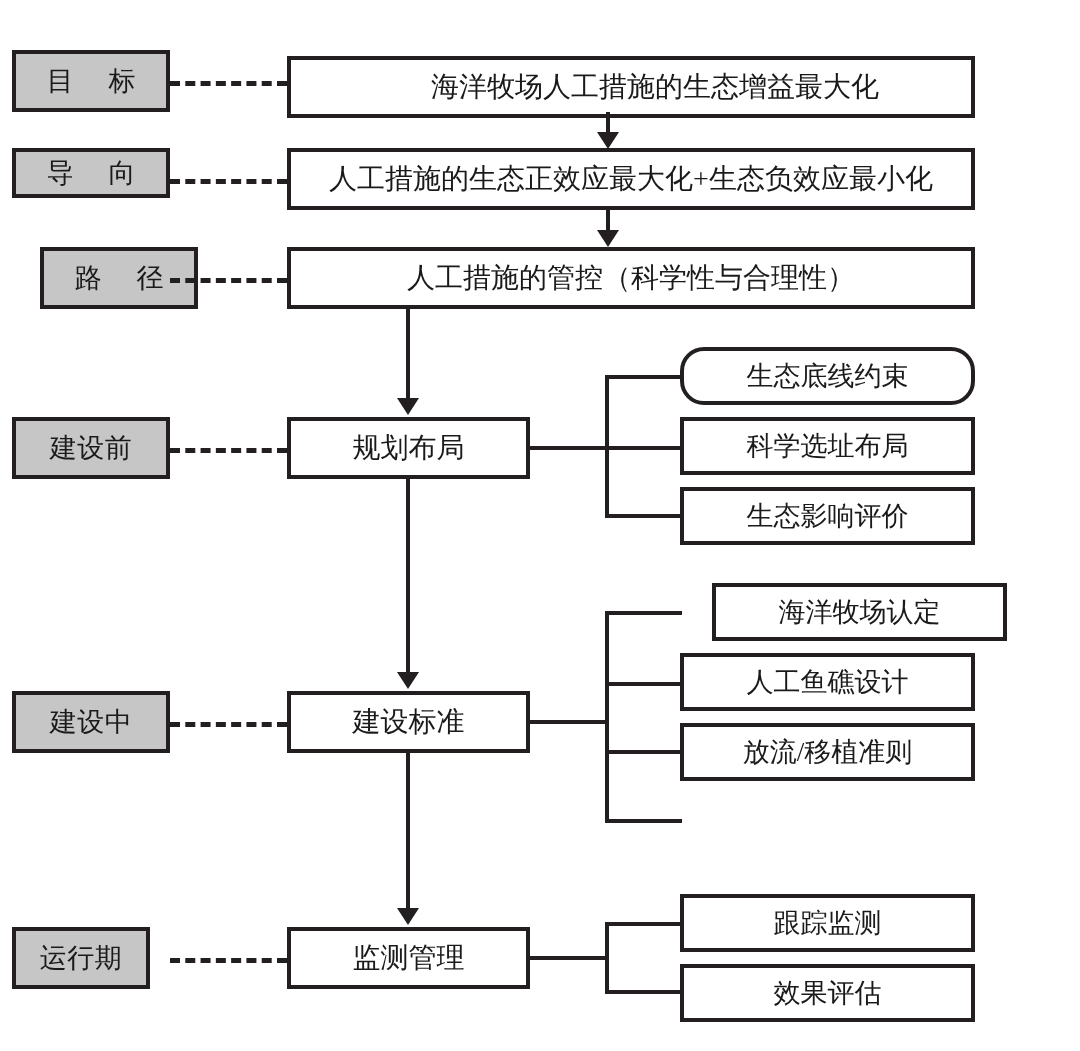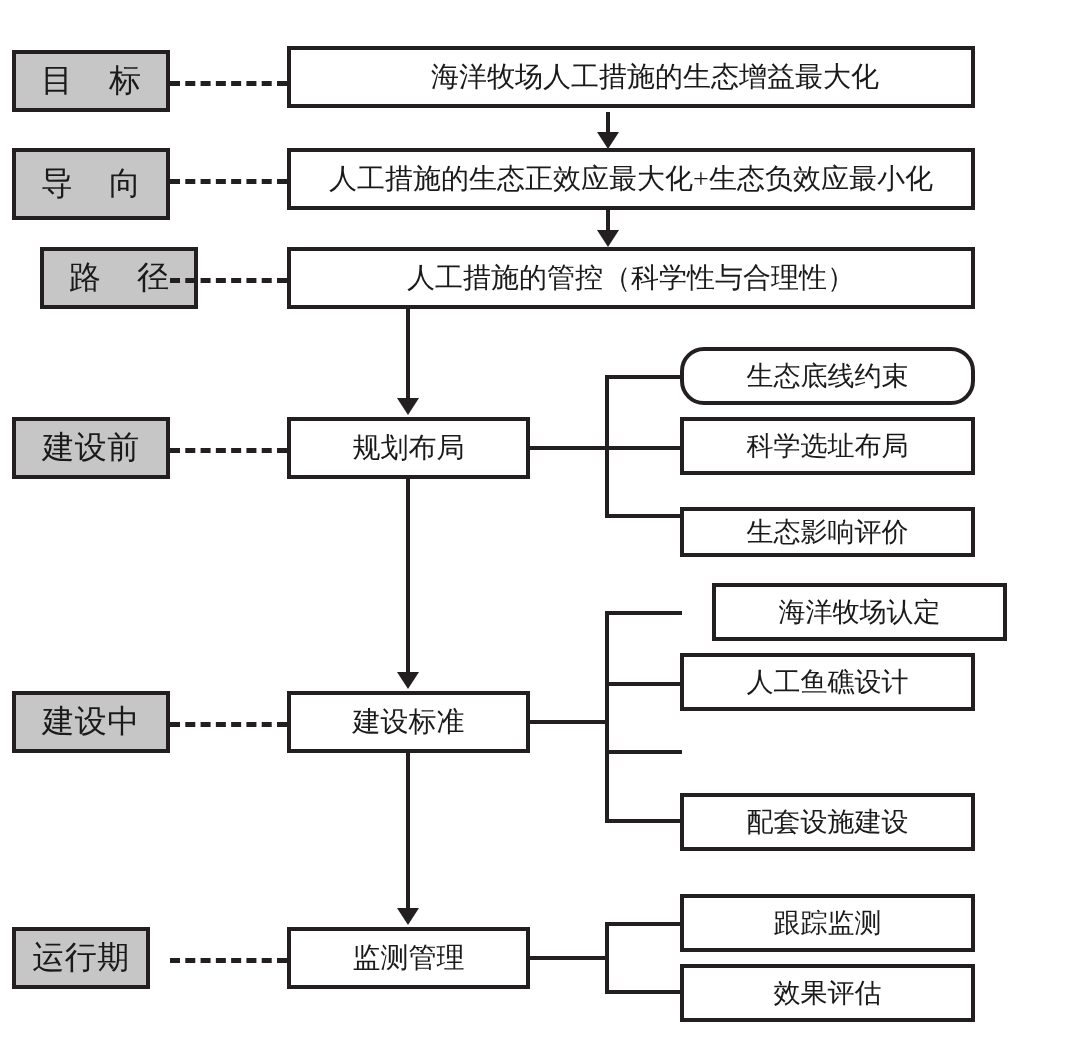--- a/index.html
+++ b/index.html
@@ -27,21 +27,21 @@
     justify-content: center;
     background: #ffffff;
     border: 4px solid #231f20;
     text-align: center;
     line-height: 1.05;
     white-space: nowrap;
   }
   .stage-label {
     background: #c6c6c6;
     border: 4px solid #231f20;
-    font-size: 32px;
+    font-size: 27px;
     letter-spacing: 0.5px;
   }
   .stage-label.wide-space {
     letter-spacing: 14px;
     text-indent: 14px;
   }
   .main-box {
     font-size: 28px;
   }
   .main-box.top {
@@ -75,38 +75,38 @@
     border-top: 17px solid #231f20;
   }
 </style>
 </head>
 <body>
 
 <div id="canvas">
 
   <div class="box stage-label wide-space" style="left:12px; top:50px; width:158px; height:62px;">目  标</div>
 
-  <div class="box stage-label wide-space" style="left:12px; top:148px; width:158px; height:72px;">导  向</div>
+  <div class="box stage-label wide-space" style="left:12px; top:148px; width:158px; height:50px;">导  向</div>
 
   <div class="box stage-label wide-space" style="left:12px; top:247px; width:158px; height:62px;margin-left:28px;">路  径</div>
 
   <div class="box stage-label" style="left:12px; top:691px; width:158px; height:62px;">建设中</div>
 
   <div class="box stage-label" style="left:12px; top:417px; width:158px; height:62px;">建设前</div>
 
   <div class="box stage-label" style="left:12px; top:927px; width:138px; height:62px;">运行期</div>
 
   <div class="dashed" style="left:170px; top:81px;  width:117px;"></div>
   <div class="dashed" style="left:170px; top:179px; width:117px;"></div>
   <div class="dashed" style="left:170px; top:278px; width:117px;"></div>
   <div class="dashed" style="left:170px; top:448px; width:117px;"></div>
   <div class="dashed" style="left:170px; top:722px; width:117px;"></div>
   <div class="dashed" style="left:170px; top:958px; width:117px;"></div>
 
-  <div class="box main-box top" style="left:287px; top:46px; width:688px; height:62px;padding-left:48px;">海洋牧场人工措施的生态增益最大化</div>
+  <div class="box main-box top" style="left:287px; top:56px; width:688px; height:62px;padding-left:48px;">海洋牧场人工措施的生态增益最大化</div>
 
   <div class="box main-box top" style="left:287px; top:148px; width:688px; height:62px;">人工措施的生态正效应最大化+生态负效应最小化</div>
 
   <div class="box main-box top" style="left:287px; top:247px; width:688px; height:62px;">人工措施的管控（科学性与合理性）</div>
 
   <div class="vline" style="left:606px; top:112px; height:24px;"></div>
   <div class="arrowhead" style="left:597px; top:132px;"></div>
 
   <div class="vline" style="left:606px; top:210px; height:24px;"></div>
   <div class="arrowhead" style="left:597px; top:230px;"></div>
@@ -129,32 +129,32 @@
   <div class="hline" style="left:530px; top:446px; width:79px;"></div>
 
   <div class="vline" style="left:605px; top:377px; height:141px;"></div>
 
   <div class="hline" style="left:605px; top:375px; width:77px;"></div>
   <div class="hline" style="left:605px; top:446px; width:77px;"></div>
   <div class="hline" style="left:605px; top:514px; width:77px;"></div>
 
   <div class="box branch-box" style="left:680px; top:347px; width:295px; height:58px;border-radius:24px;">生态底线约束</div>
   <div class="box branch-box" style="left:680px; top:417px; width:295px; height:58px;">科学选址布局</div>
-  <div class="box branch-box" style="left:680px; top:487px; width:295px; height:50px;margin-top:20px;">生态影响评价</div>
+  <div class="box branch-box" style="left:680px; top:487px; width:295px; height:58px;">生态影响评价</div>
 
   <div class="hline" style="left:530px; top:720px; width:79px;"></div>
   <div class="vline" style="left:605px; top:611px; height:212px;"></div>
   <div class="hline" style="left:605px; top:611px; width:77px;"></div>
   <div class="hline" style="left:605px; top:682px; width:77px;"></div>
   <div class="hline" style="left:605px; top:750px; width:77px;"></div>
   <div class="hline" style="left:605px; top:819px; width:77px;"></div>
 
   <div class="box branch-box" style="left:712px; top:583px; width:295px; height:58px;">海洋牧场认定</div>
   <div class="box branch-box" style="left:680px; top:653px; width:295px; height:58px;">人工鱼礁设计</div>
-  <div class="box branch-box" style="left:680px; top:793px; width:295px; height:58px;">配套设施建设</div>
+  <div class="box branch-box" style="left:680px; top:723px; width:295px; height:58px;">放流/移植准则</div>
 
   <div class="hline" style="left:530px; top:956px; width:79px;"></div>
   <div class="vline" style="left:605px; top:922px; height:72px;"></div>
   <div class="hline" style="left:605px; top:922px; width:77px;"></div>
   <div class="hline" style="left:605px; top:990px; width:77px;"></div>
 
   <div class="box branch-box" style="left:680px; top:894px; width:295px; height:58px;">跟踪监测</div>
   <div class="box branch-box" style="left:680px; top:964px; width:295px; height:58px;">效果评估</div>
 
 </div>

